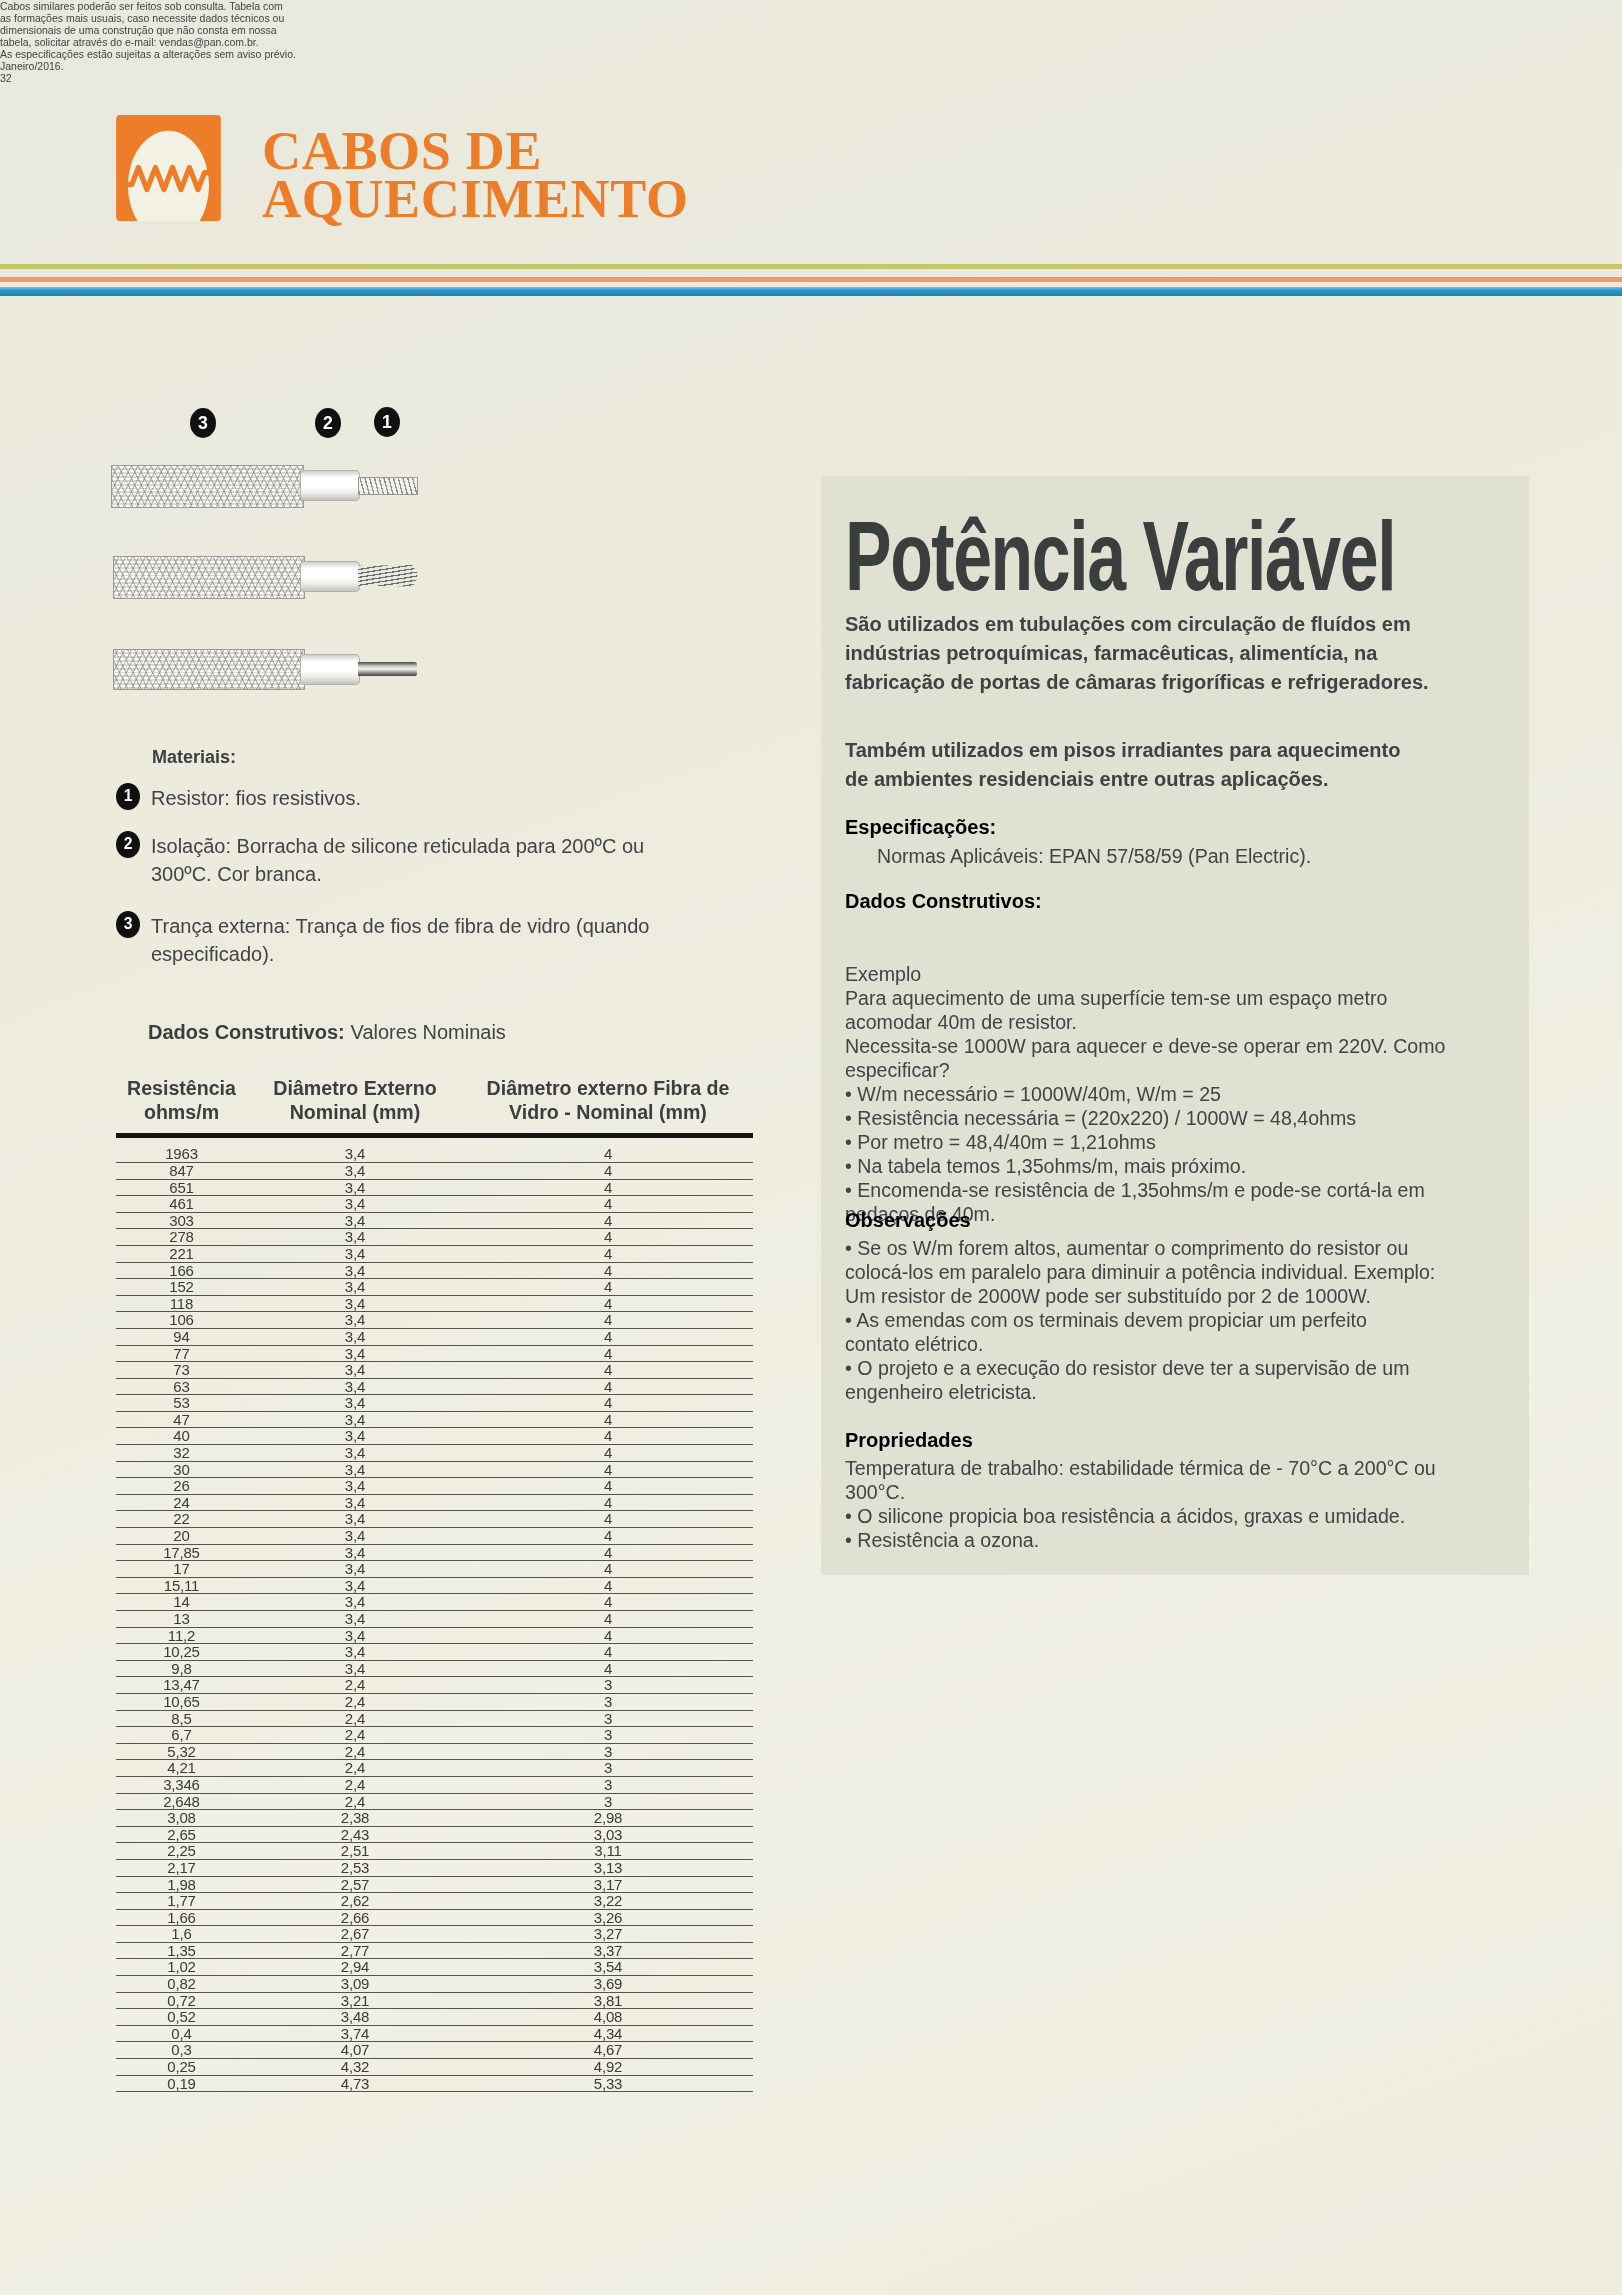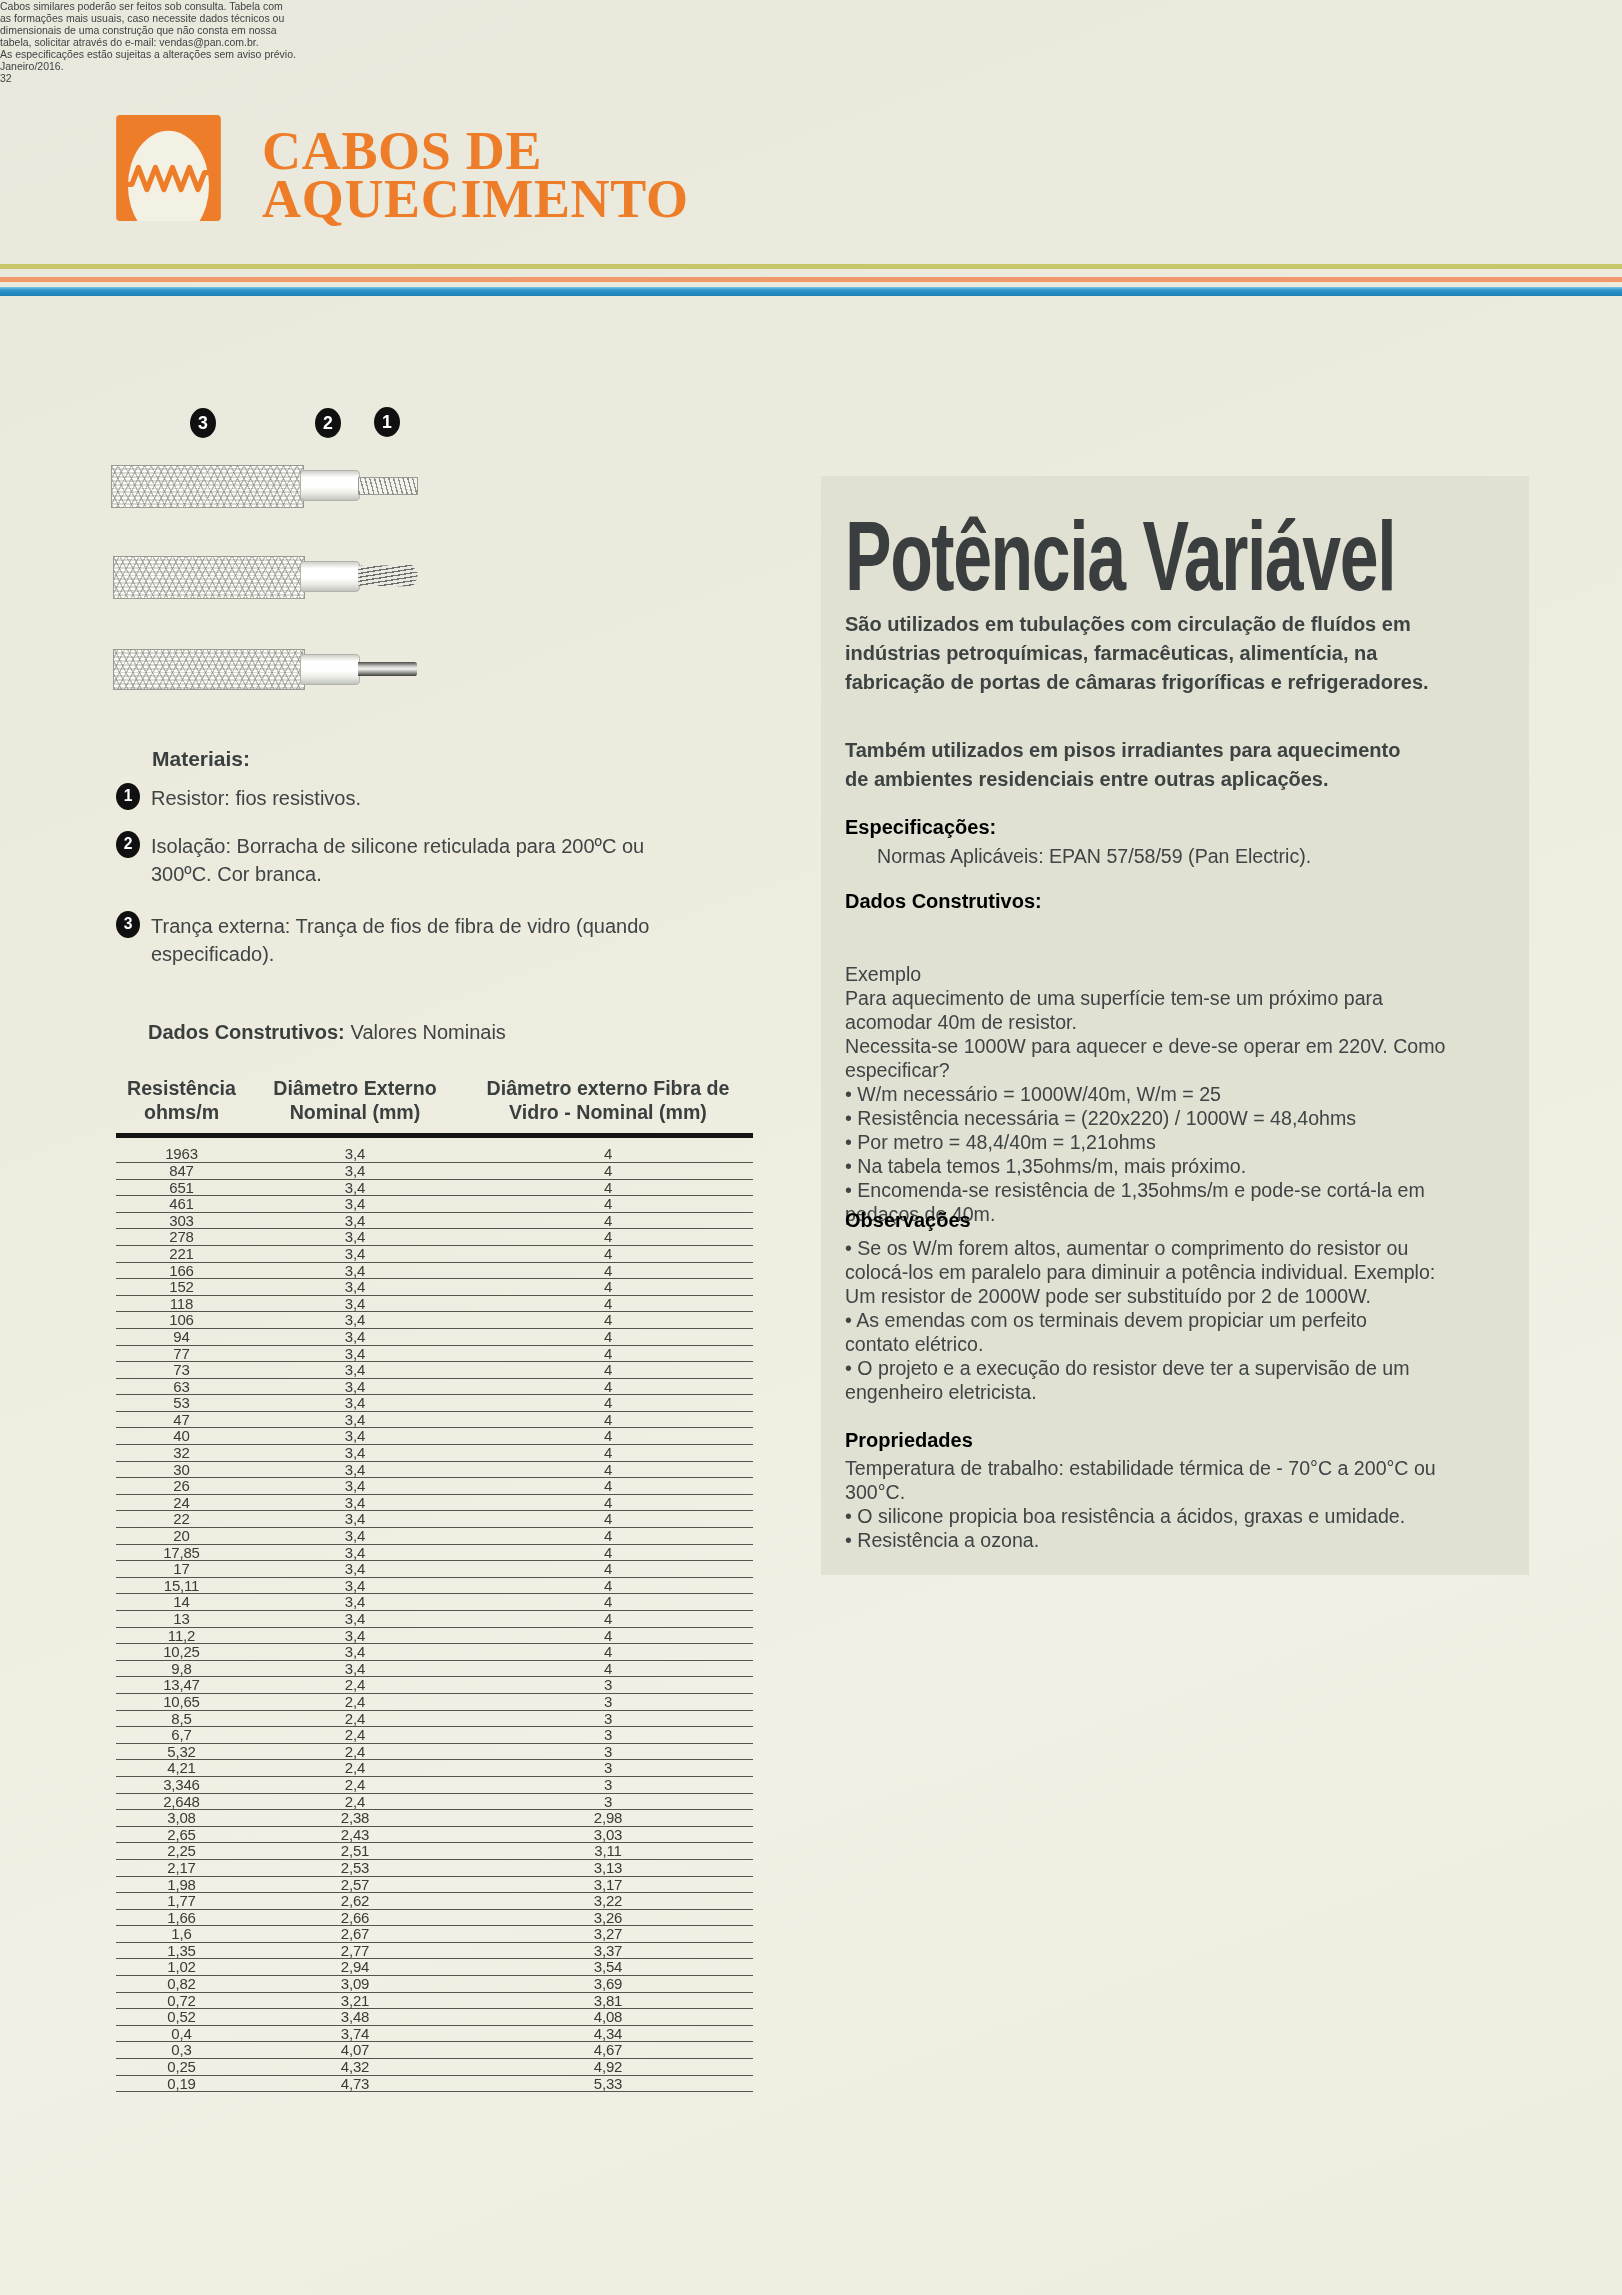--- a/index.html
+++ b/index.html
@@ -28,21 +28,21 @@
     background:linear-gradient(180deg,#cfcfca 0%,#ffffff 22%,#ffffff 55%,#e9e9e4 78%,#c3c3bd 100%);}
   .cond-hatch{position:absolute;border:0.7px solid #9b9b95;
     background:repeating-linear-gradient(75deg,#8f8f89 0 1.3px,#f3f3ee 1.3px 4.6px);}
   .cond-strand{position:absolute;
     background:repeating-linear-gradient(171deg,#6f6f69 0 1.3px,#e9e9e3 1.3px 3.9px);
     clip-path:polygon(0 4%,90% 0,100% 38%,97% 70%,92% 100%,0 96%);}
   .cond-rod{position:absolute;
     background:linear-gradient(180deg,#4a4a47 0%,#c9c9c5 30%,#f3f3f0 50%,#9a9a95 75%,#3e3e3b 100%);
     border-radius:0 2.6px 2.6px 0;}
   
-  .mat-head{position:absolute;left:152px;top:747px;font-size:21px;font-weight:700;color:#3a3f3f;}
+  .mat-head{position:absolute;left:152px;top:747px;font-size:18px;font-weight:700;color:#3a3f3f;}
   .mat-item{position:absolute;left:116px;}
   .mat-item .marker{position:absolute;left:0;top:-1.3px;width:24px;height:27px;font-size:15.7px;}
   .mat-lines{margin-left:35px;font-size:20px;line-height:28px;white-space:nowrap;}
   .caption{position:absolute;left:116px;top:1021px;font-size:20px;margin-left:32px;}
   .caption b{color:#393e3e;}
   .caption span{margin-left:5.9px;}
   
   .tbl{position:absolute;left:116px;top:1076px;width:637px;}
   .thead{display:grid;grid-template-columns:131px 216px 290px;text-align:center;
     font-weight:700;font-size:19.6px;line-height:24px;color:#3a3f3f;}
@@ -517,21 +517,21 @@
 
     <div class="p-head" style="top:340px;">Especificações:</div>
     <div class="p-lines" style="top:368px;margin-left:32px;">
       <div>Normas Aplicáveis: EPAN 57/58/59 (Pan Electric).</div>
     </div>
 
     <div class="p-head" style="top:414px;">Dados Construtivos:</div>
     <div class="p-lines" style="top:442px;margin-top:44px;">
 
     <div>Exemplo</div>
-        <div>Para aquecimento de uma superfície tem-se um próximo para</div>
+        <div>Para aquecimento de uma superfície tem-se um espaço metro</div>
         <div>acomodar 40m de resistor.</div>
         <div>Necessita-se 1000W para aquecer e deve-se operar em 220V. Como</div>
         <div>especificar?</div>
         <div>• W/m necessário = 1000W/40m, W/m = 25</div>
         <div>• Resistência necessária = (220x220) / 1000W = 48,4ohms</div>
         <div>• Por metro = 48,4/40m = 1,21ohms</div>
         <div>• Na tabela temos 1,35ohms/m, mais próximo.</div>
         <div>• Encomenda-se resistência de 1,35ohms/m e pode-se cortá-la em</div>
         <div>pedaços de 40m.</div>
       </div>

